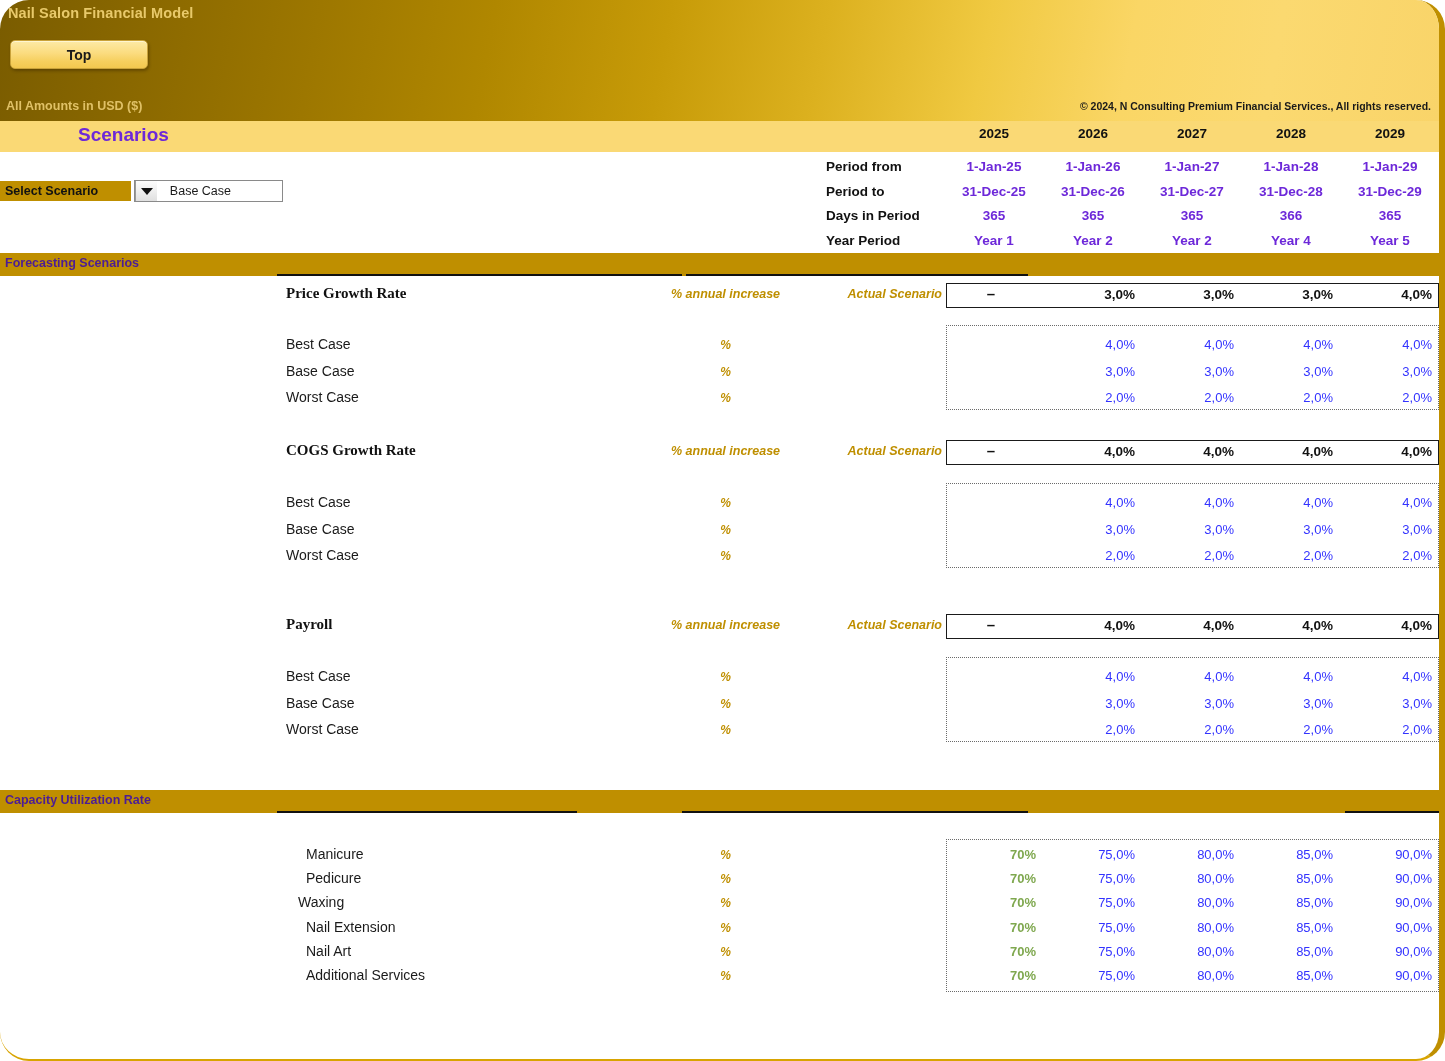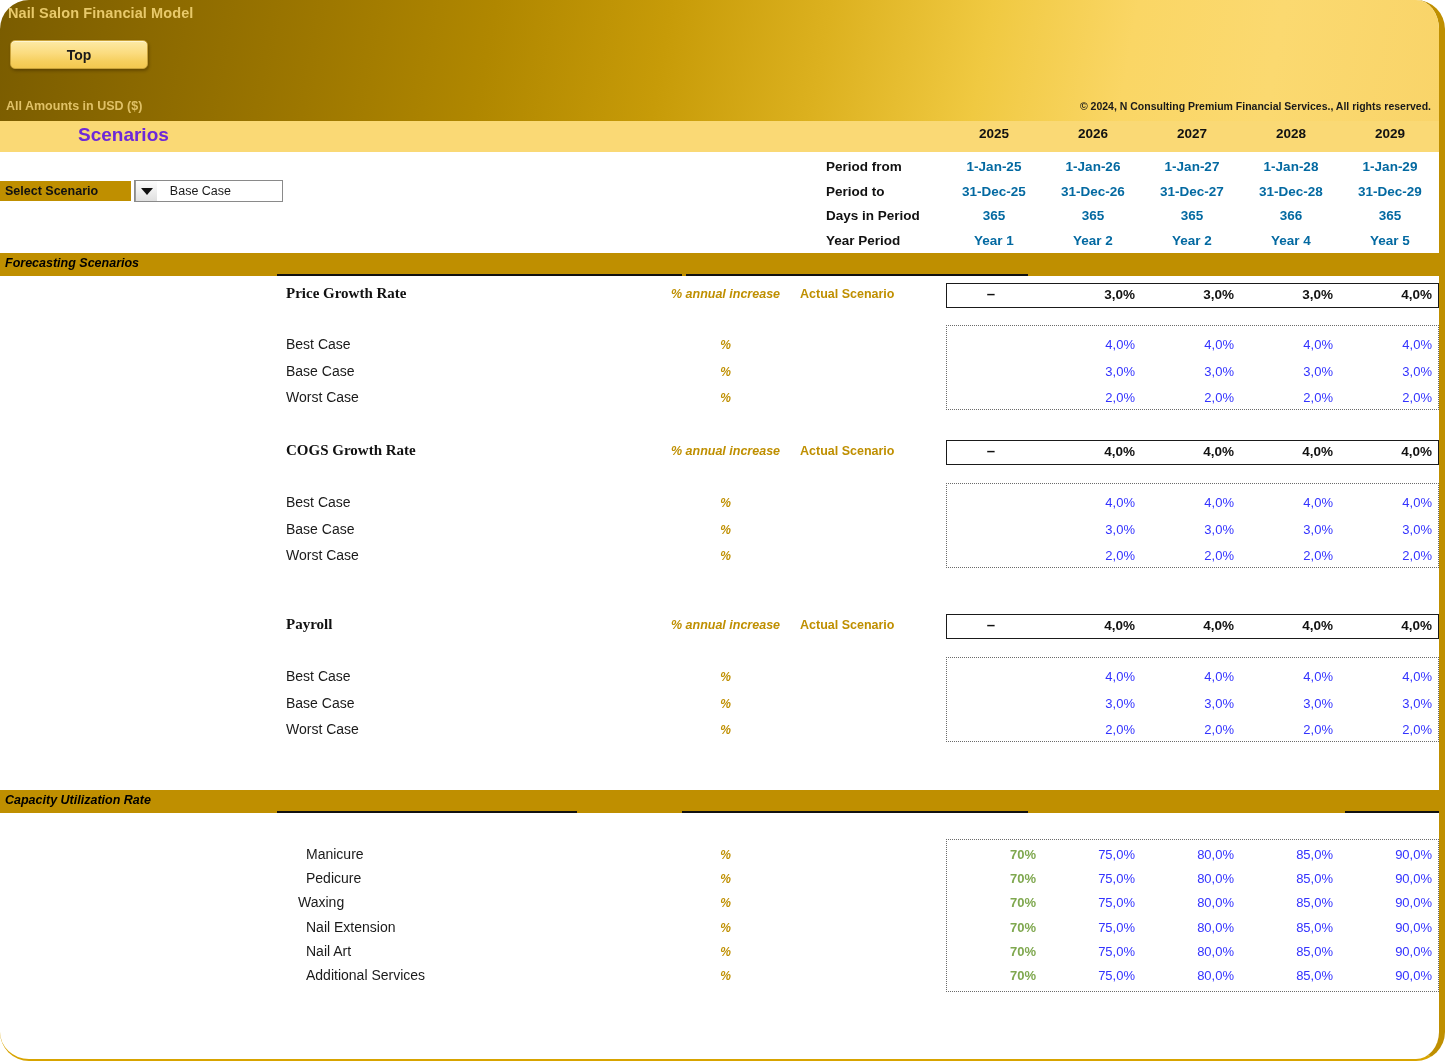--- a/index.html
+++ b/index.html
@@ -75,21 +75,21 @@
   }
 
   
   .period-label {
     position: absolute; left: 826px;
     font-size: 13.5px; font-weight: bold; color: #111;
   }
   .period-cell {
     position: absolute;
     width: 96px; text-align: center;
-    font-size: 13.5px; font-weight: bold; color: #0369a1;
+    font-size: 13.5px; font-weight: bold; color: #6d28d9;
   }
 
   
   .sel-label {
     position: absolute; left: 0px; top: 181px;
     width: 131px; height: 20px;
     background: #bf8f00;
     color: #111; font-size: 12.5px; font-weight: bold;
     display: flex; align-items: center; padding-left: 5px;
   }
@@ -118,23 +118,22 @@
     border-top: 7px solid #111;
   }
 
   
   .gold-bar {
     position: absolute; left: 0;
     height: 23px; background: #bf8f00;
   }
   .gold-bar .cap {
     position: absolute; left: 5px; top: 3px;
-    font-size: 12.5px; font-weight: bold; color: #000000;
+    font-size: 12.5px; font-weight: bold; color: #4c1d95;
     white-space: nowrap;
-    font-style: italic;
   }
   .blk-underline {
     position: absolute; height: 2px; background: #111;
   }
 
   
   .grp-title {
     position: absolute; left: 286px;
     font-size: 15px; font-weight: bold; color: #111; font-family: Liberation Serif, serif;
   }
@@ -144,22 +143,22 @@
   }
   .unit {
     position: absolute; left: 660px;
     width: 131px; text-align: center;
     font-size: 12.5px; font-weight: bold; font-style: italic;
     color: #bf8f00;
   }
   .unit.small { font-size: 12px; }
   .actual-tag {
     position: absolute; left: 800px;
-    width: 142px; 
-    font-size: 12.5px; font-weight: bold; 
+    width: 142px; text-align: right;
+    font-size: 12.5px; font-weight: bold; font-style: italic;
     color: #bf8f00;
   }
 
   
   .actual-box {
     position: absolute; left: 946px;
     width: 493px; height: 25px;
     background: #ffffff;
     border: 1.5px solid #1a1a1a;
   }

